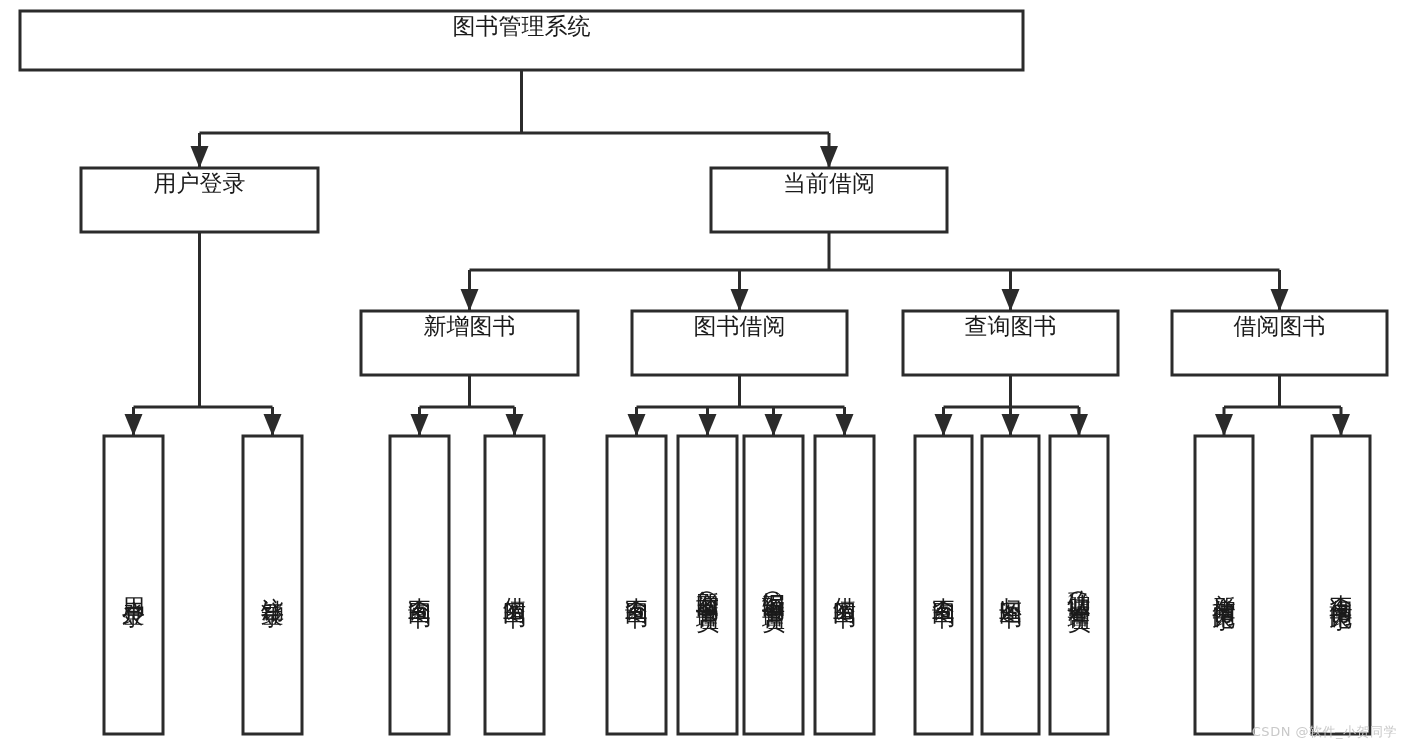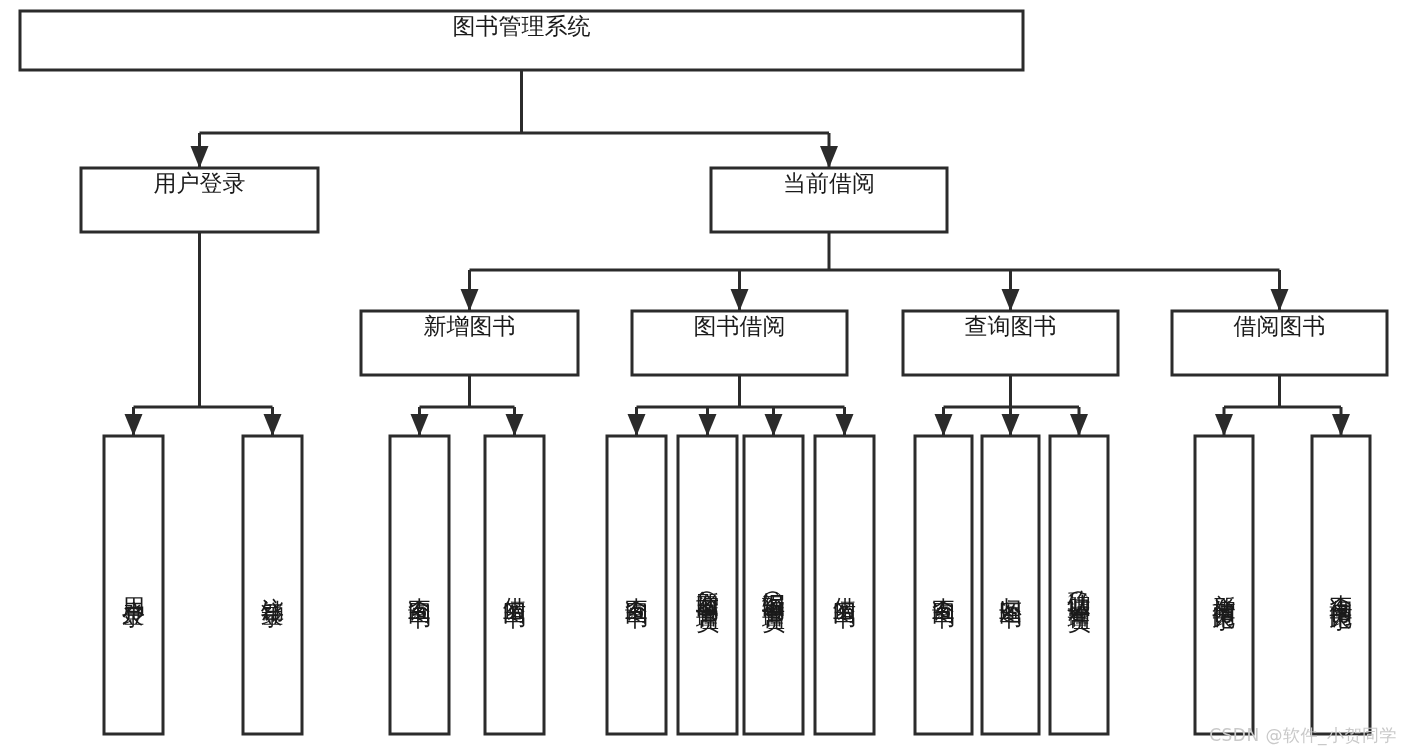--- a/index.html
+++ b/index.html
@@ -70,23 +70,23 @@
   }
   .hlabel {
     font-family: "DejaVu Sans", "Liberation Sans", sans-serif;
     font-size: 23px;
     color: #1a1a1a;
     white-space: nowrap;
   }
   .watermark {
     position: absolute;
     right: 8px;
-    bottom: 0;
-    font-family: "DejaVu Sans", "Liberation Sans", sans-serif;
-    font-size: 17px;
+    bottom: 6px;
+    font-family: "DejaVu Sans", "Liberation Sans", sans-serif;
+    font-size: 13px;
     color: #c9c9c9;
     letter-spacing: 0.5px;
     user-select: none;
     pointer-events: none;
     text-align: center;
   }
 </style>
 </head>
 <body>
 

